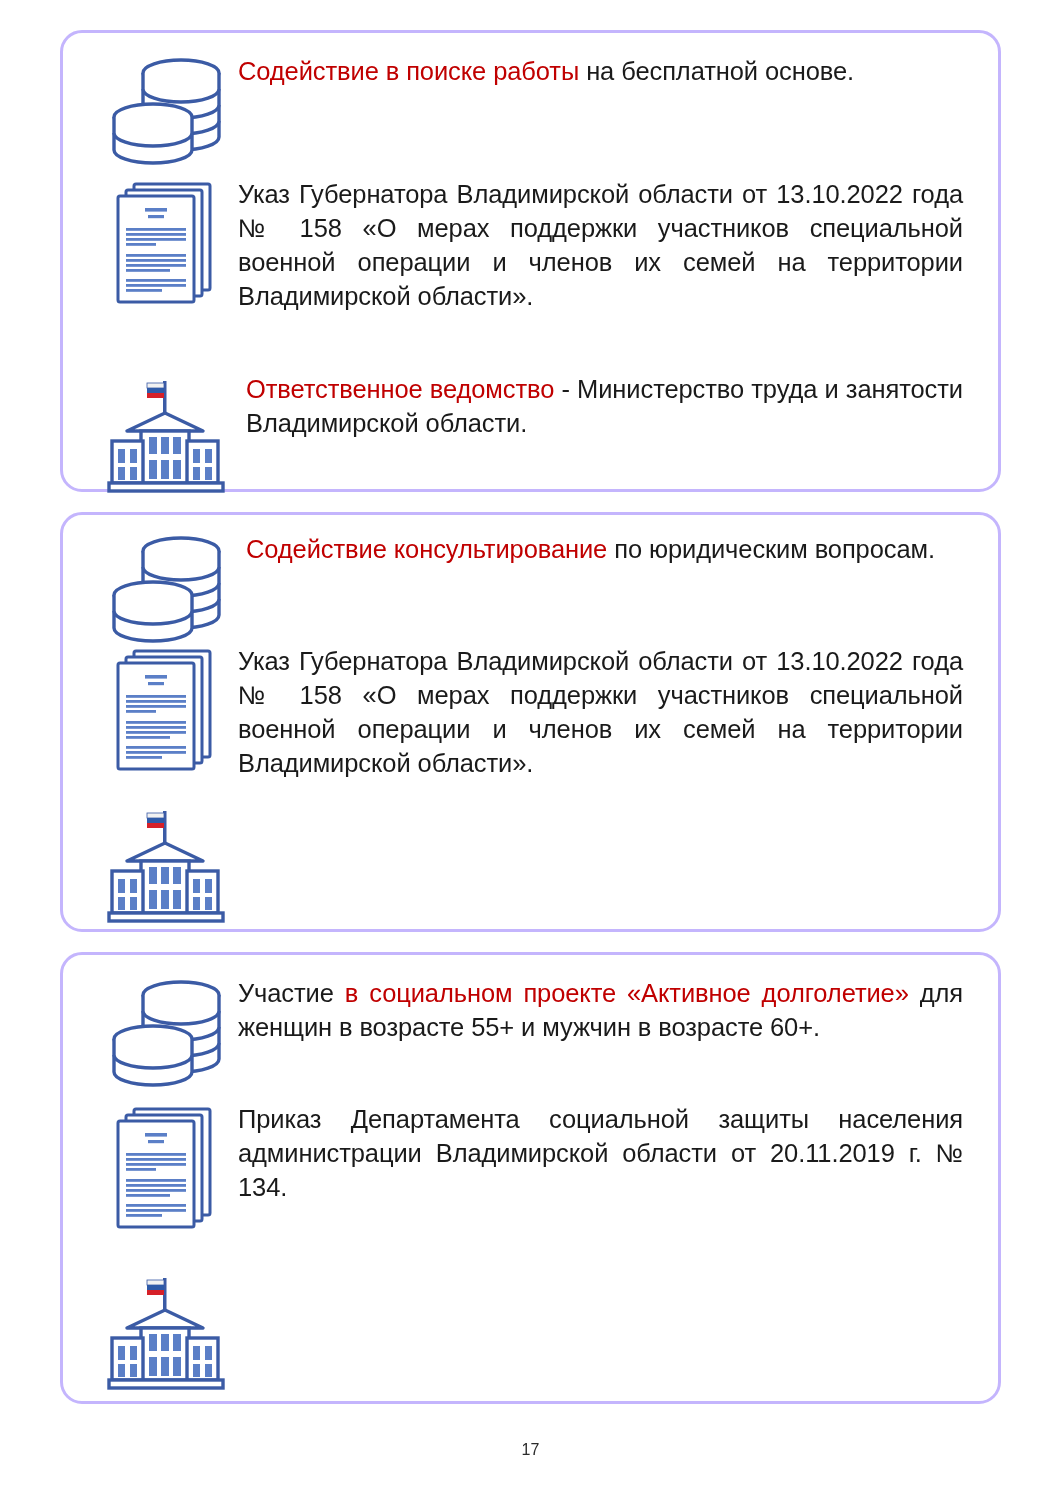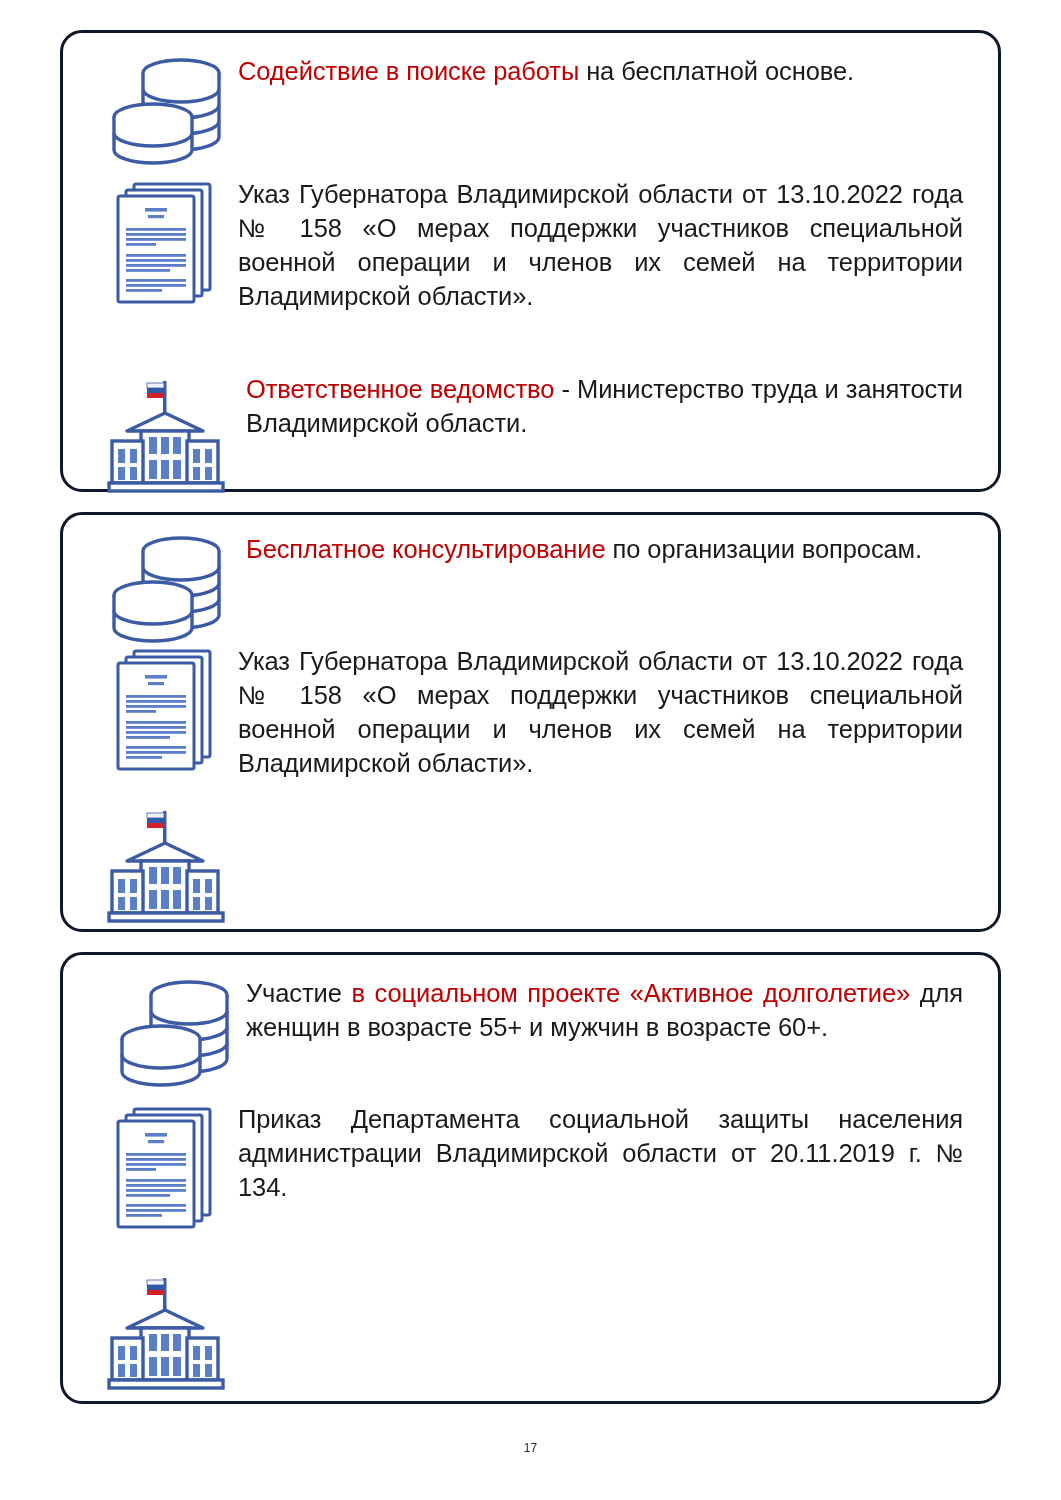--- a/index.html
+++ b/index.html
@@ -18,21 +18,21 @@
 
   .page {
     width: 1061px;
     height: 1500px;
     position: relative;
     box-sizing: border-box;
     padding: 30px 60px 0 60px;
   }
 
   .card {
-    border: 3px solid #0f172a;
+    border: 3px solid #c4b5fd;
     border-radius: 22px;
     box-sizing: border-box;
     width: 941px;
     position: relative;
     background: #ffffff;
   }
   .card + .card { margin-top: 20px; }
 
   .card-1 { height: 462px; }
   .card-2 { height: 420px; }
@@ -75,21 +75,21 @@
   .docs { width: 116px; height: 130px; display:block; }
   
   .building { width: 118px; height: 124px; display:block; }
 
   .page-number {
     position: absolute;
     left: 0;
     right: 0;
     top: 1441px;
     text-align: center;
-    font-size: 12px;
+    font-size: 16px;
     color: #2b2b2b;
     font-family: "Liberation Sans", "DejaVu Sans", sans-serif;
   }
 </style>
 </head>
 <body>
 
 <div class="page">
 
   <section class="card card-1">
@@ -192,21 +192,21 @@
             <path d="M38 34 a38 13 0 0 0 76 0"></path>
             <path d="M38 50 a38 13 0 0 0 76 0"></path>
             <path d="M38 66 a38 13 0 0 0 76 0"></path>
             <ellipse cx="48" cy="62" rx="39" ry="13"></ellipse>
             <path d="M9 62 v33 a39 13 0 0 0 78 0 V62"></path>
             <path d="M9 78 a39 13 0 0 0 78 0"></path>
           </g>
         </svg>
       </div>
       <div class="text-cell nojust" style="padding-left:8px;">
-        <span class="red">Бесплатное консультирование</span><span> по организации вопросам.</span>
+        <span class="red">Содействие консультирование</span><span> по юридическим вопросам.</span>
       </div>
     </div>
 
     <div class="row" style="top:130px;">
       <div class="icon-cell">
         <svg class="docs" viewBox="0 0 116 130" aria-hidden="true">
           <g fill="#ffffff" stroke="#3B5BA5" stroke-width="3">
             <rect x="26" y="6" width="76" height="106" rx="2"></rect>
             <rect x="18" y="12" width="76" height="106" rx="2"></rect>
             <rect x="10" y="18" width="76" height="106" rx="2"></rect>
@@ -262,21 +262,21 @@
             <rect x="98" y="94" width="7" height="13"></rect>
           </g>
         </svg>
       </div>
     </div>
 
   </section>
 
   <section class="card card-3">
 
-    <div class="row" style="top:22px;margin-left:8px;">
+    <div class="row" style="top:22px;">
       <div class="icon-cell">
         <svg class="coins" viewBox="0 0 122 118" aria-hidden="true">
           <g fill="#ffffff" stroke="#3B5BA5" stroke-width="3.4">
             <ellipse cx="76" cy="18" rx="38" ry="13"></ellipse>
             <path d="M38 18 v64 a38 13 0 0 0 76 0 V18"></path>
             <path d="M38 34 a38 13 0 0 0 76 0"></path>
             <path d="M38 50 a38 13 0 0 0 76 0"></path>
             <path d="M38 66 a38 13 0 0 0 76 0"></path>
             <ellipse cx="48" cy="62" rx="39" ry="13"></ellipse>
             <path d="M9 62 v33 a39 13 0 0 0 78 0 V62"></path>

